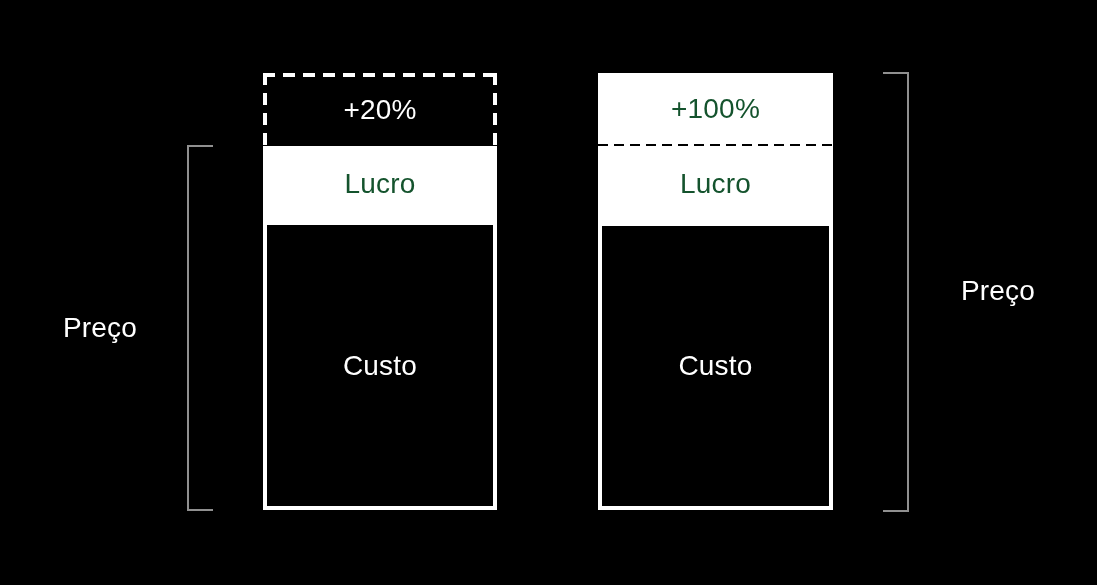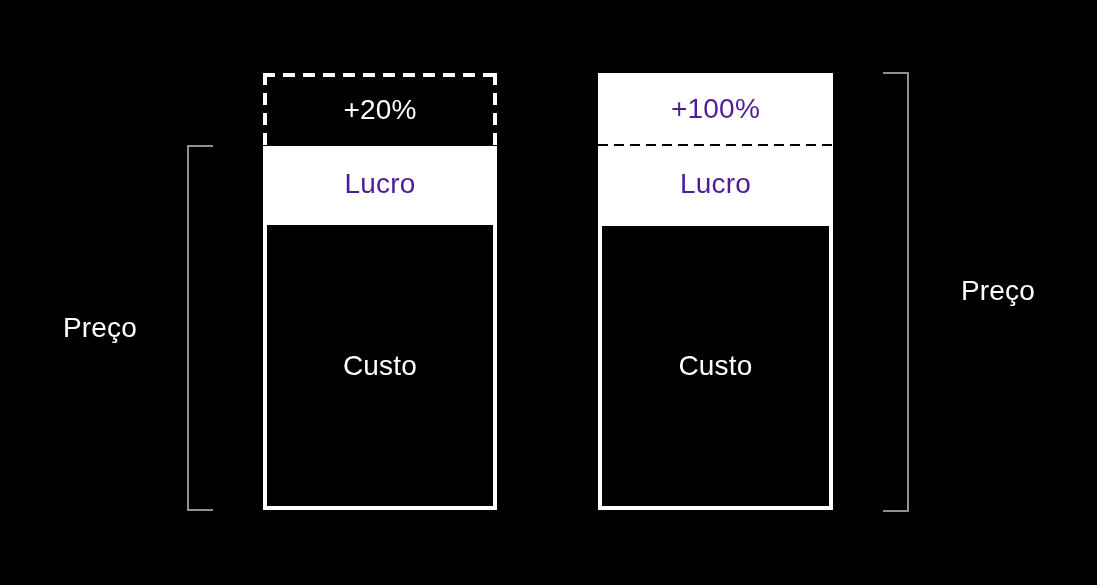--- a/index.html
+++ b/index.html
@@ -22,21 +22,21 @@
     justify-content: center;
   }
   .label {
     font-size: 28px;
     font-weight: 400;
     letter-spacing: 0.2px;
     white-space: nowrap;
     text-align: center;
   }
   .light { color: #ffffff; }
-  .dark  { color: #4c1d95; }
+  .dark  { color: #14532d; }
 
   
   .inc-left {
     left: 263px; top: 73px; width: 234px; height: 73px;
     background: #000000;
   }
   .dash { position: absolute; }
   .dash-top {
     top: 0; left: 0; right: 0; height: 4px;
     background: repeating-linear-gradient(90deg, #ffffff 0 12px, transparent 12px 20px);

